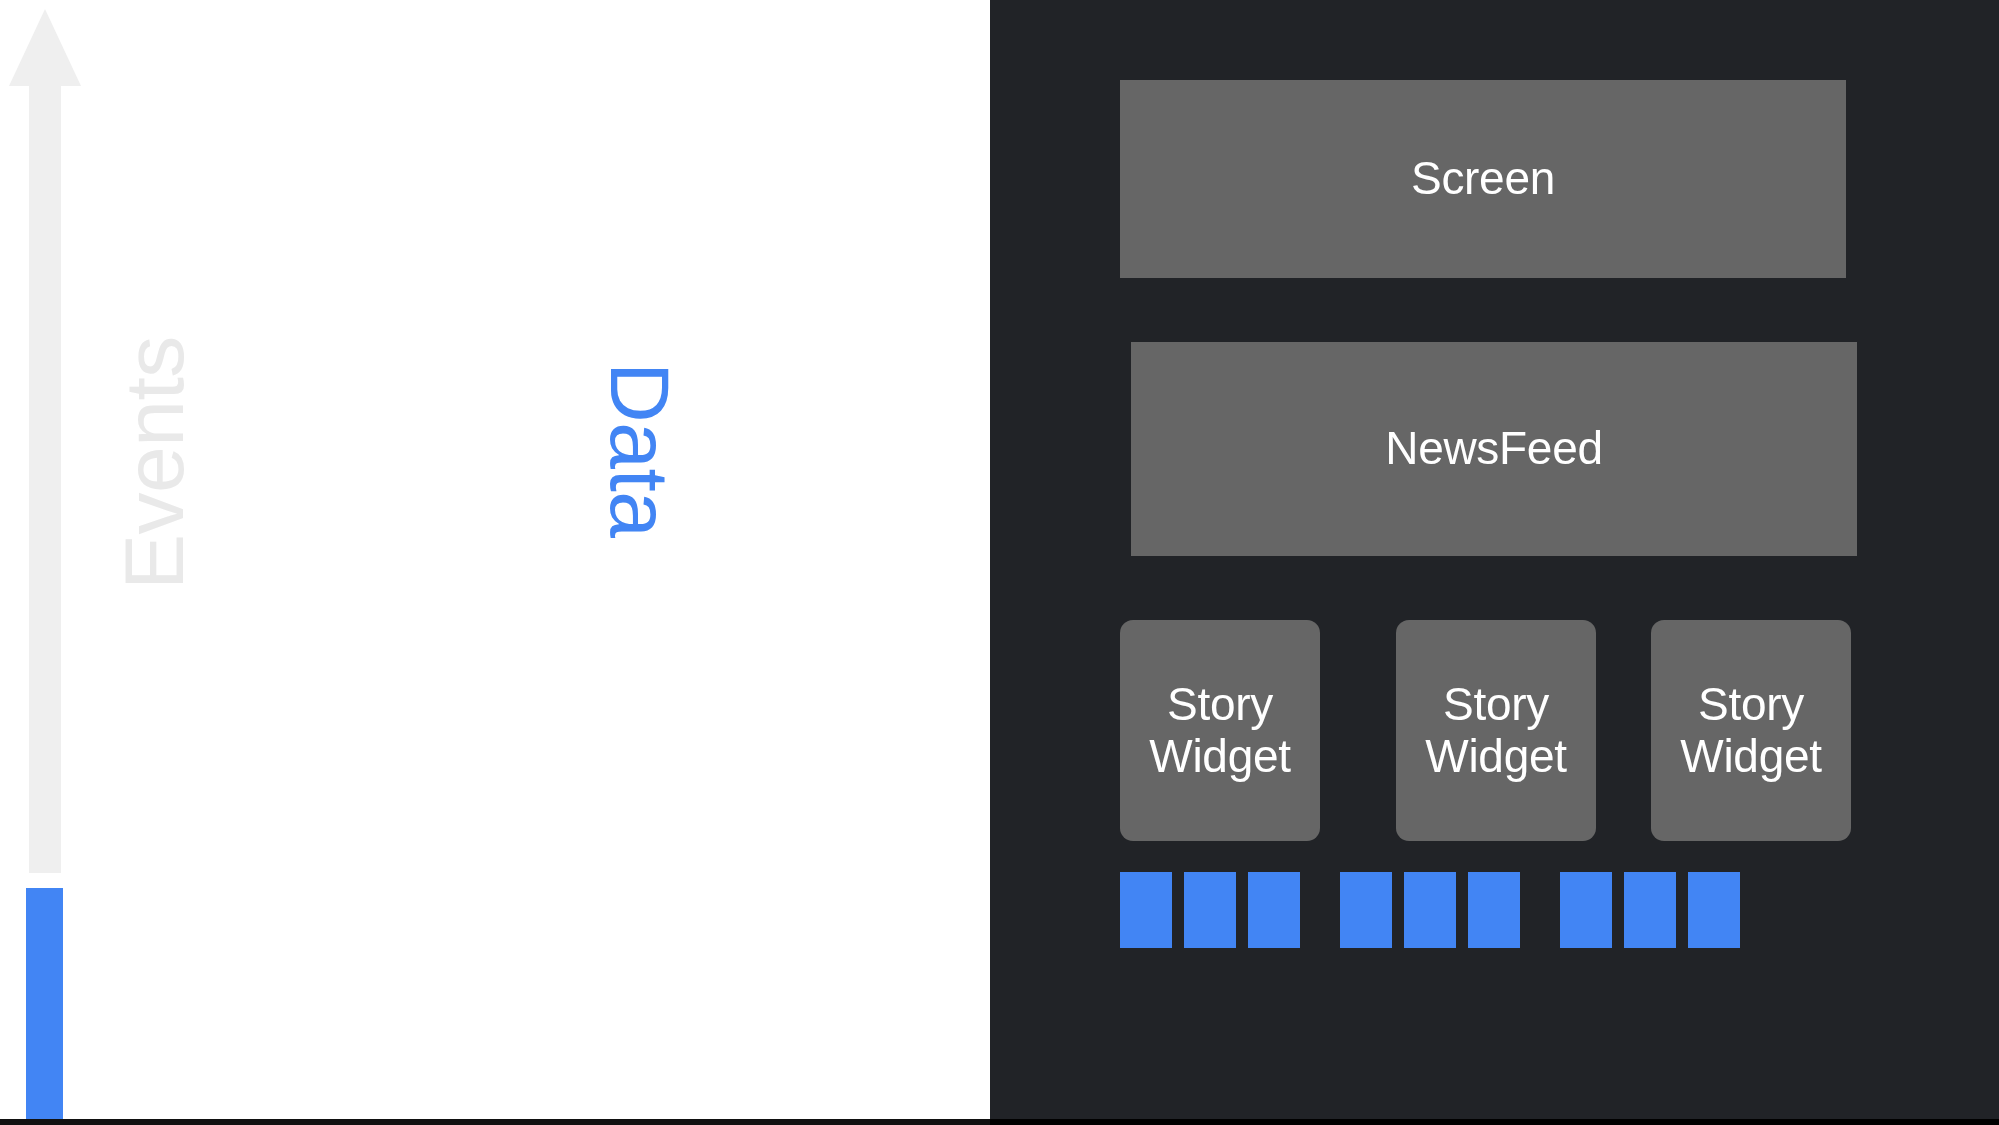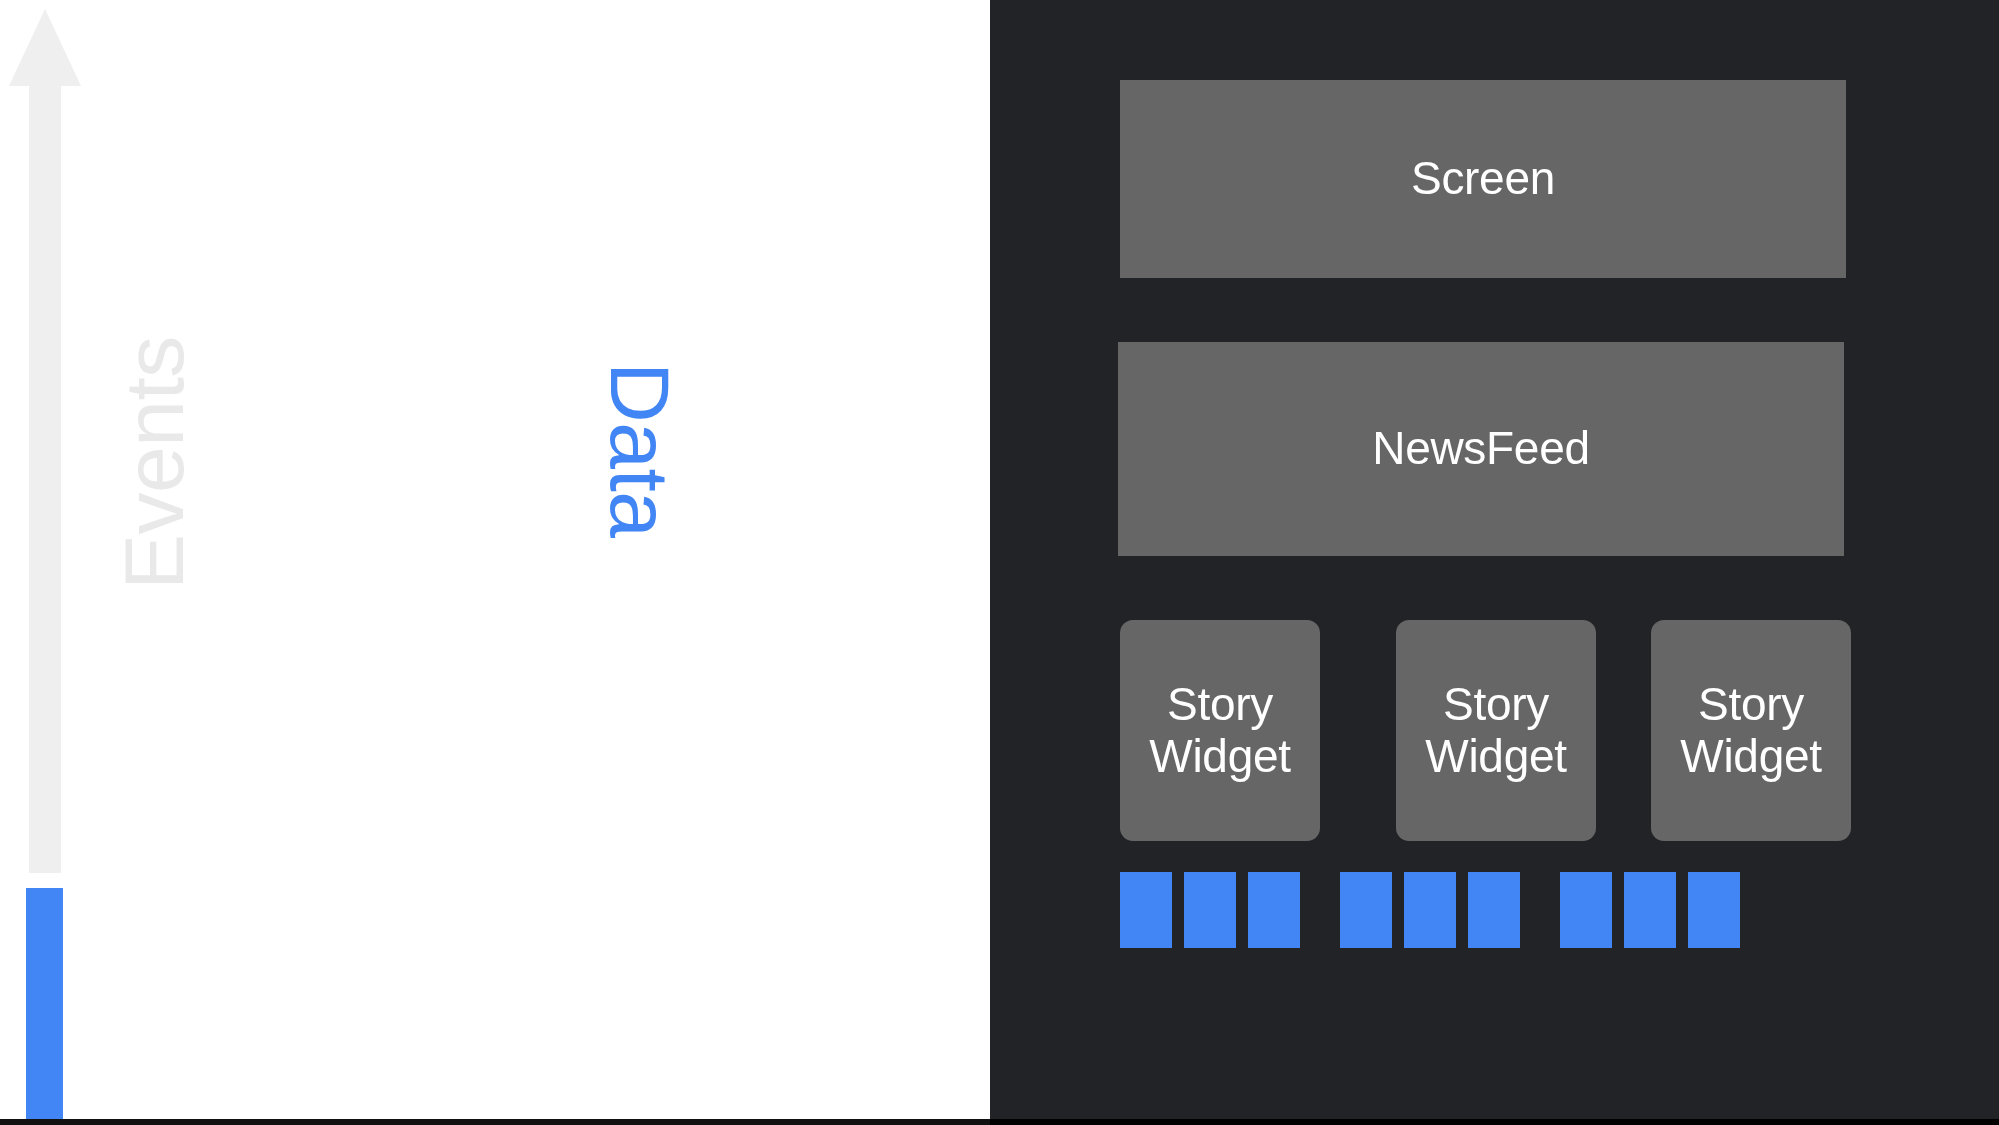--- a/index.html
+++ b/index.html
@@ -111,21 +111,21 @@
     letter-spacing: -0.3px;
     line-height: 1.12;
   }
   #screen-box {
     left: 130px;
     top: 80px;
     width: 726px;
     height: 198px;
   }
   #newsfeed-box {
-    left: 128px;
+    left: 141px;
     top: 342px;
     width: 726px;
     height: 214px;
   }
   .story-box {
     top: 620px;
     width: 200px;
     height: 221px;
     border-radius: 13px;
   }

